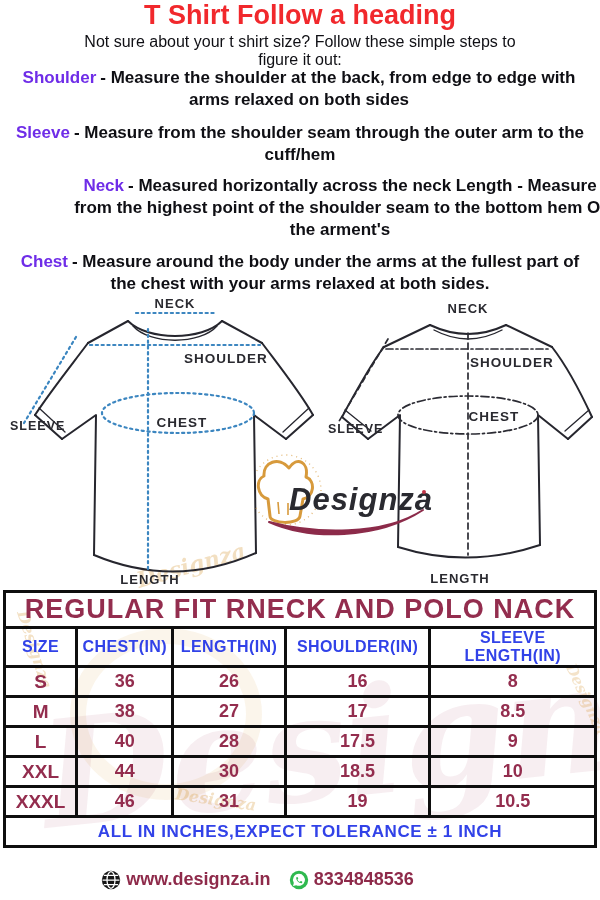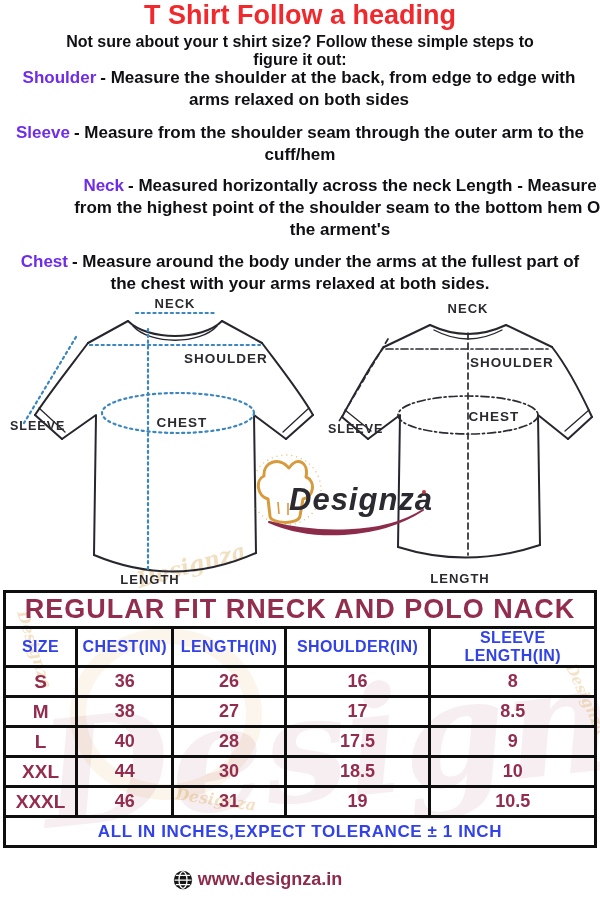--- a/index.html
+++ b/index.html
@@ -10,21 +10,21 @@
   }
   .abs{position:absolute;}
 
   
   #page-title{
     top:1px;left:0;width:600px;text-align:center;
     font-size:27px;font-weight:bold;color:#f1282c;line-height:1.1;
   }
   #page-subtitle{
     top:33px;left:65px;width:470px;text-align:center;
-    font-size:16px;font-weight:bold;color:#0f0f14;line-height:1.12;
+    font-size:16px;font-weight:normal;color:#0f0f14;line-height:1.12;
   }
   .para{
     text-align:center;font-weight:bold;color:#0f0f14;
     font-size:17px;line-height:1.28;
   }
   .para .term{color:#6f2de8;margin-right:4px;}
   #para-shoulder{top:67px;left:19px;width:560px;}
   #para-sleeve{top:122px;left:15px;width:570px;}
   #para-neck{top:175px;left:32px;width:536px;margin-left:40px;}
   #para-chest{top:251px;left:12px;width:576px;}
@@ -243,13 +243,21 @@
   <div class="c-item">
     <svg width="20" height="20" viewBox="0 0 24 24">
       <circle cx="12" cy="12" r="11" fill="#151515"></circle>
       <g stroke="#ffffff" stroke-width="1.5" fill="none">
         <ellipse cx="12" cy="12" rx="4.8" ry="10"></ellipse>
         <path d="M1.8,12 H22.2 M3.4,6.4 H20.6 M3.4,17.6 H20.6"></path>
       </g>
     </svg>
     <span>www.designza.in</span>
   </div>
+  <div class="c-item">
+    <svg width="20" height="20" viewBox="0 0 24 24">
+      <circle cx="12" cy="12" r="11" fill="#2fb94f"></circle>
+      <path fill="#ffffff" d="M12,4.6a7.2,7.2 0 0 0-6.2,10.9l-1,3.7 3.8-1A7.2,7.2 0 1 0 12,4.6z"></path>
+      <path fill="#2fb94f" transform="translate(7.4,7.4) scale(0.40)" d="M6.62 10.79c1.44 2.83 3.76 5.14 6.59 6.59l2.2-2.2c.27-.27.67-.36 1.02-.24 1.12.37 2.33.57 3.57.57.55 0 1 .45 1 1V20c0 .55-.45 1-1 1-9.39 0-17-7.61-17-17 0-.55.45-1 1-1h3.5c.55 0 1 .45 1 1 0 1.25.2 2.45.57 3.57.11.35.03.74-.25 1.02l-2.2 2.2z"></path>
+    </svg>
+    <span>8334848536</span>
+  </div>
 </div>
 
 </body></html>

